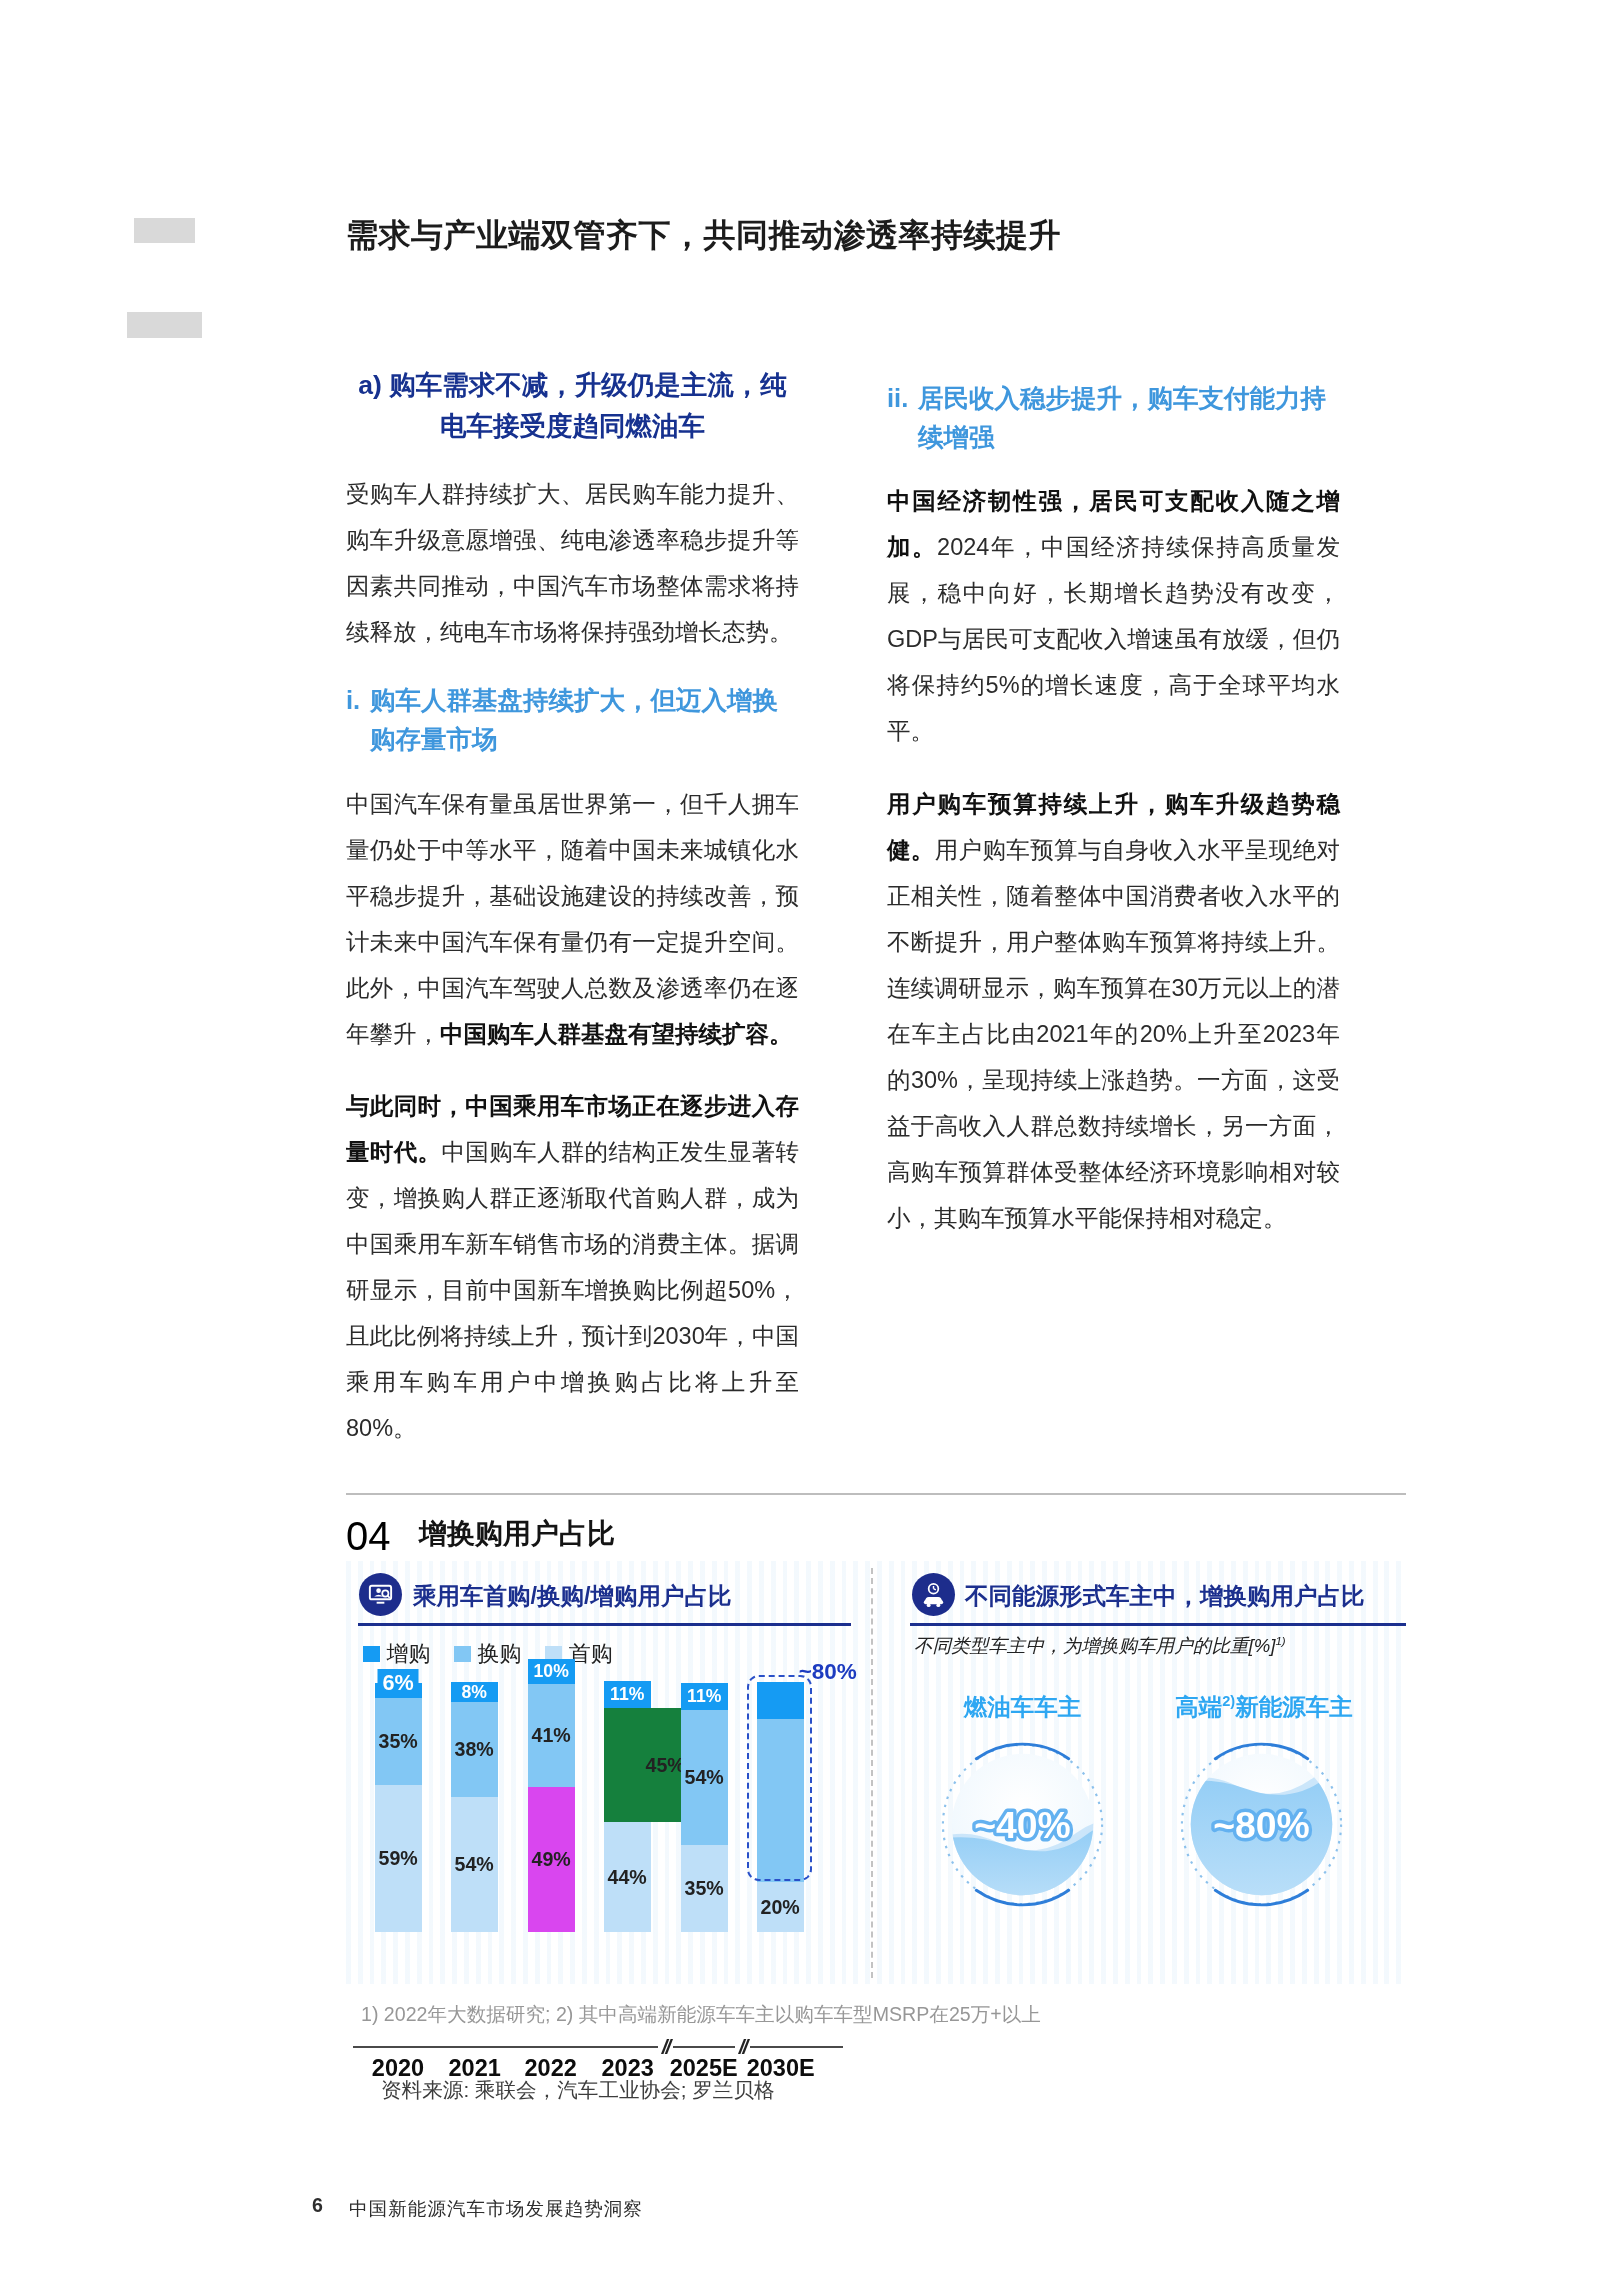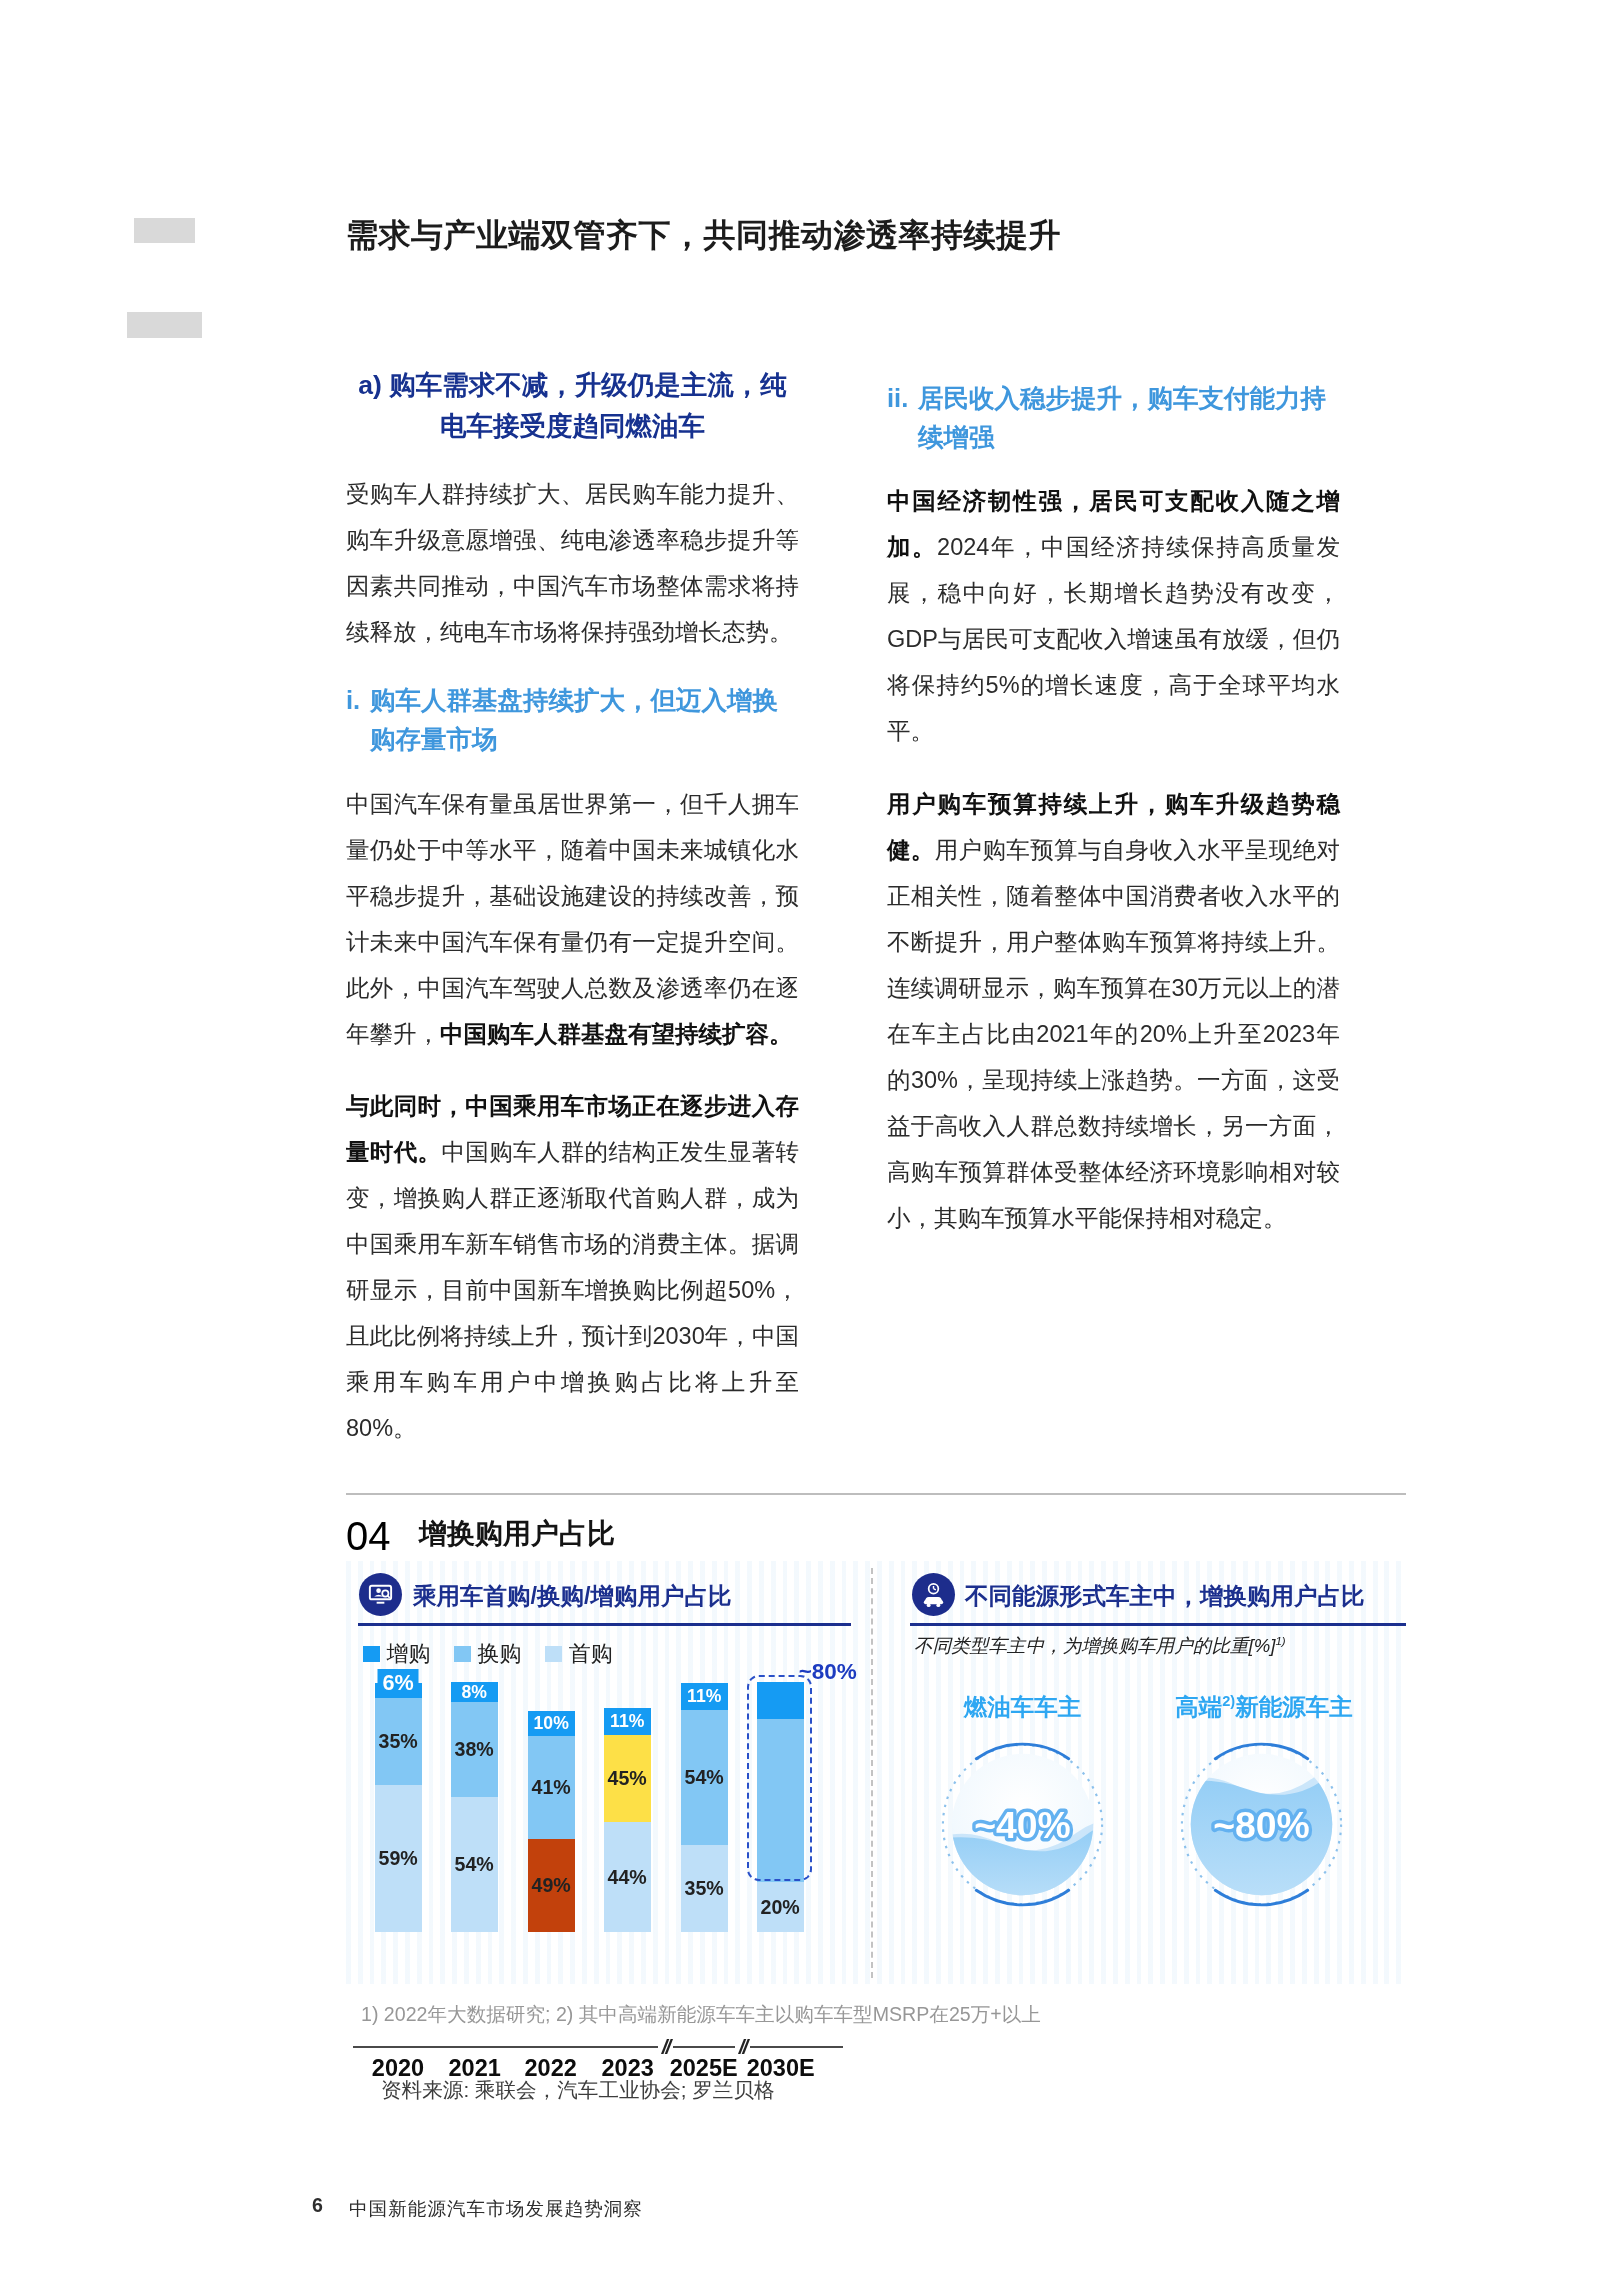--- a/index.html
+++ b/index.html
@@ -162,36 +162,36 @@
         </div>
         <div class="seg" style="background: rgb(130, 199, 244); height: 95px;">
           <span class="seg-label">38%</span>
         </div>
         <div class="seg" style="background: rgb(21, 155, 243); height: 19.6px;">
           <span class="seg-label white">8%</span>
         </div>
       </div>
       <div class="year" style="left: 62px;">2021</div>
       <div class="bar" style="left: 153px;">
-        <div class="seg" style="background: #c2410c; height: 93px;">
+        <div class="seg" style="background: #d946ef; height: 145px;">
           <span class="seg-label">49%</span>
         </div>
         <div class="seg" style="background: rgb(130, 199, 244); height: 103px;">
           <span class="seg-label">41%</span>
         </div>
         <div class="seg" style="background: rgb(21, 155, 243); height: 25.5px;">
           <span class="seg-label white">10%</span>
         </div>
       </div>
       <div class="year" style="left: 138px;">2022</div>
       <div class="bar" style="left: 229px;">
         <div class="seg" style="background: rgb(190, 223, 248); height: 110px;">
           <span class="seg-label">44%</span>
         </div>
-        <div class="seg" style="background: #fde047; height: 87px;">
+        <div class="seg" style="background: #15803d; height: 114px; padding-left: 38px;">
           <span class="seg-label">45%</span>
         </div>
         <div class="seg" style="background: rgb(21, 155, 243); height: 27.4px;">
           <span class="seg-label white">11%</span>
         </div>
       </div>
       <div class="year" style="left: 215px;">2023</div>
       <div class="bar" style="left: 306px;">
         <div class="seg" style="background: rgb(190, 223, 248); height: 87px;">
           <span class="seg-label">35%</span>

